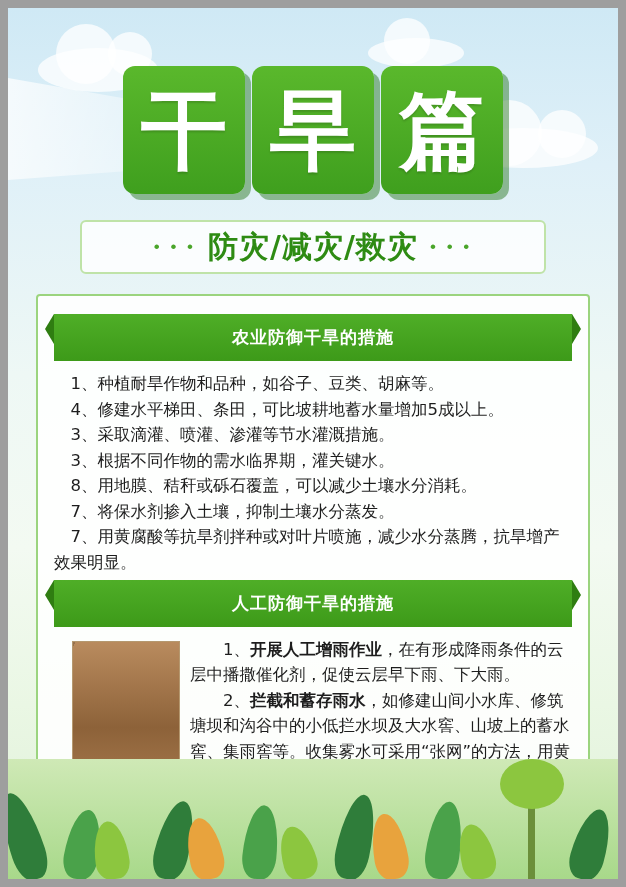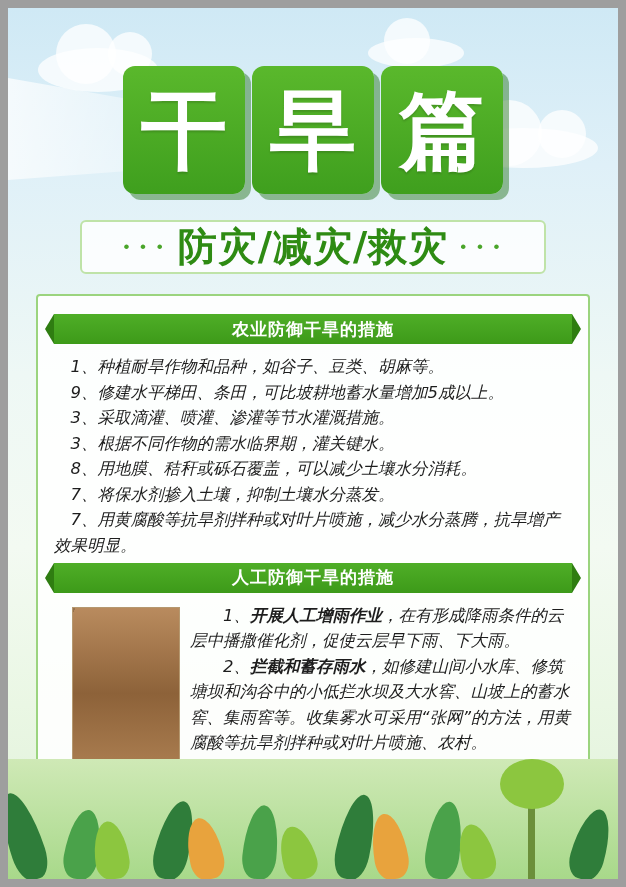--- a/index.html
+++ b/index.html
@@ -58,58 +58,58 @@
   .subtitle {
     position: absolute; left: 72px; top: 212px;
     width: 466px; height: 54px;
     background: rgba(255,255,255,0.82);
     border: 2px solid #bfe3a8;
     border-radius: 6px;
     display: flex; align-items: center; justify-content: center; gap: 12px;
   }
   .subtitle .dots { color: #4aa52a; font-size: 17px; letter-spacing: 3px; }
   .subtitle .sub-text {
-    color: #2e8b13; font-size: 39px; font-weight: bold;
+    color: #2e8b13; font-size: 30px; font-weight: bold;
     font-family: "DejaVu Sans", sans-serif;
     letter-spacing: 1px;
   }
 
   
   .card {
     position: absolute; left: 28px; top: 286px;
     width: 554px; height: 482px;
     background: rgba(255,255,255,0.88);
     border: 2px solid #9bd47e;
     border-radius: 4px;
     padding: 14px 16px;
   }
   .sec-head {
     position: relative;
-    height: 30px;
+    height: 47px;
     margin: 4px 0 10px 0;
     background: linear-gradient(#4fae27, #3d9a19);
     color: #fff;
     font-size: 17px; font-weight: bold;
     font-family: "DejaVu Sans", sans-serif;
     display: flex; align-items: center; justify-content: center;
     letter-spacing: 1px;
   }
   .sec-head:after {
     content: ""; position: absolute; right: -9px; top: 0;
     border-top: 15px solid transparent;
     border-bottom: 15px solid transparent;
     border-left: 9px solid #2f7d11;
   }
   .sec-head:before {
     content: ""; position: absolute; left: -9px; top: 0;
     border-top: 15px solid transparent;
     border-bottom: 15px solid transparent;
     border-right: 9px solid #2f7d11;
   }
-  .lines { font-family: "DejaVu Sans", sans-serif; color: #1d1d1d; font-style: italic; }
+  .lines { font-family: "DejaVu Sans", sans-serif; color: #1d1d1d; }
   .lines p {
     font-size: 16.5px;
     line-height: 1.55;
     text-indent: 1em;
   }
   .sec2 { position: relative; padding-left: 18px; }
   .photo {
     float: left;
     width: 108px; height: 158px;
     margin: 4px 10px 4px 0;
@@ -167,21 +167,21 @@
     <span class="dots">• • •</span>
     <span class="sub-text">防灾/减灾/救灾</span>
     <span class="dots">• • •</span>
   </div>
 
   <div class="card">
 
     <div class="sec-head">农业防御干旱的措施</div>
     <div class="lines">
       <p>1、种植耐旱作物和品种，如谷子、豆类、胡麻等。</p>
-      <p>9、修建水平梯田、条田，可比坡耕地蓄水量增加5成以上。</p>
+      <p>4、修建水平梯田、条田，可比坡耕地蓄水量增加5成以上。</p>
       <p>3、采取滴灌、喷灌、渗灌等节水灌溉措施。</p>
       <p>3、根据不同作物的需水临界期，灌关键水。</p>
       <p>8、用地膜、秸秆或砾石覆盖，可以减少土壤水分消耗。</p>
       <p>7、将保水剂掺入土壤，抑制土壤水分蒸发。</p>
       <p>7、用黄腐酸等抗旱剂拌种或对叶片喷施，减少水分蒸腾，抗旱增产效果明显。</p>
     </div>
 
     <div class="sec-head">人工防御干旱的措施</div>
     <div class="sec2 lines">
       <div class="photo"></div>

